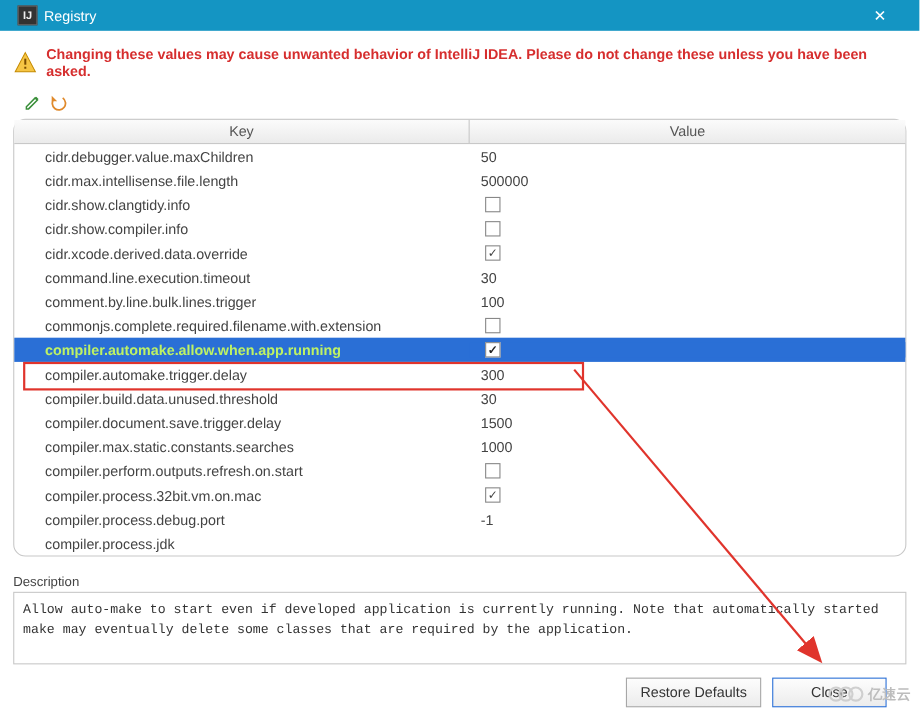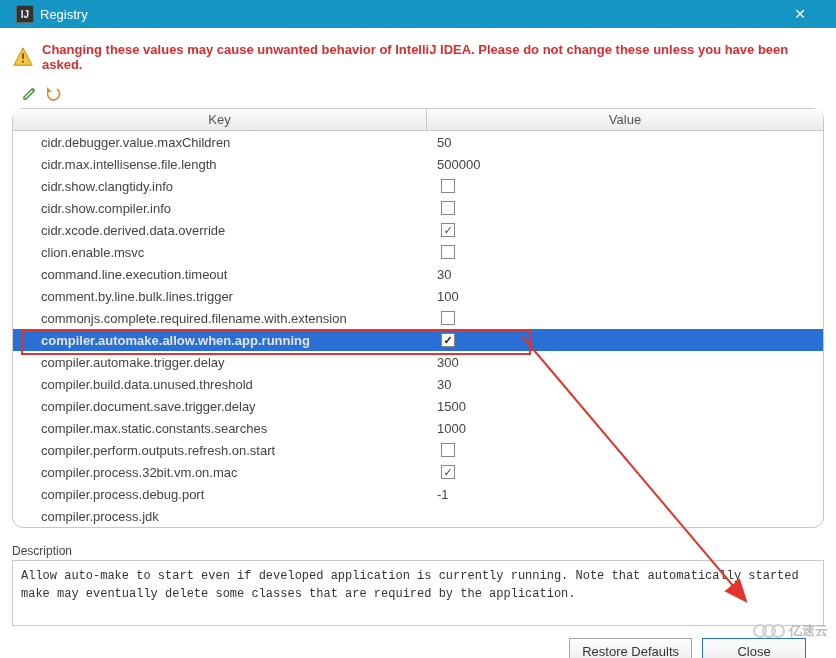--- a/index.html
+++ b/index.html
@@ -17,21 +17,21 @@
   .tablewrap { border:1px solid #c8c8c8; }
   .thead { display:flex; background:linear-gradient(#fbfbfb,#ebebeb); border-bottom:1px solid #c8c8c8; }
   .thead .th { text-align:center; padding:3px 4px; color:#555; font-size:13px; }
   .th-key { flex:0 0 414px; border-right:1px solid #c8c8c8; }
   .th-val { flex:1; }
   .tbody { }
   .row { display:flex; height:22px; align-items:center; }
   .row .cell-key { flex:0 0 414px; padding-left:28px; white-space:nowrap; overflow:hidden; text-overflow:ellipsis; }
   .row .cell-val { flex:1; padding-left:10px; display:flex; align-items:center; }
   .row.selected { background:#2a6fd6; color:#fff; font-weight:bold; }
-  .row.selected .cell-key { color:#e5e5e5; }
+  .row.selected .cell-key { color:#bef264; }
   .row.selected .cell-val { background:#2a6fd6; }
   .selbox { position:absolute; left:8px; top:310px; width:510px; height:26px; border:2px solid #e0342c; pointer-events:none; }
   .chk { width:14px; height:14px; border:1px solid #888; display:inline-flex; align-items:center; justify-content:center; margin-left:4px; cursor:pointer; background:#fff; font-size:11px; color:#444; }
   .row.selected .chk { color:#222; }
   .descarea { margin-top:16px; }
   .desclabel { font-size:12px; color:#444; margin-bottom:2px; }
   .descbox { border:1px solid #c8c8c8; background:#fff; padding:6px 8px 22px 8px; font-family:"Courier New",monospace; font-size:12px; color:#333; line-height:1.5; min-height:58px; }
   .btnrow { display:flex; justify-content:flex-end; gap:10px; padding:12px 18px 0 0; }
   .btn { min-width:104px; text-align:center; padding:5px 12px; border:1px solid #a7a7a7; background:linear-gradient(#fdfdfd,#ececec); cursor:pointer; font-size:13px; color:#333; }
   .btn.primary { border:1px solid #2a6fd6; }
@@ -104,26 +104,20 @@
             <span class="chk"></span>
           </div>
         </div>
         <div class="row">
           <div class="cell-key">cidr.xcode.derived.data.override</div>
           <div class="cell-val">
             <span class="chk">✓</span>
           </div>
         </div>
         <div class="row">
-          <div class="cell-key">clion.enable.msvc</div>
-          <div class="cell-val">
-            <span class="chk"></span>
-          </div>
-        </div>
-        <div class="row">
           <div class="cell-key">command.line.execution.timeout</div>
           <div class="cell-val">
             <span>30</span>
           </div>
         </div>
         <div class="row">
           <div class="cell-key">comment.by.line.bulk.lines.trigger</div>
           <div class="cell-val">
             <span>100</span>
           </div>

